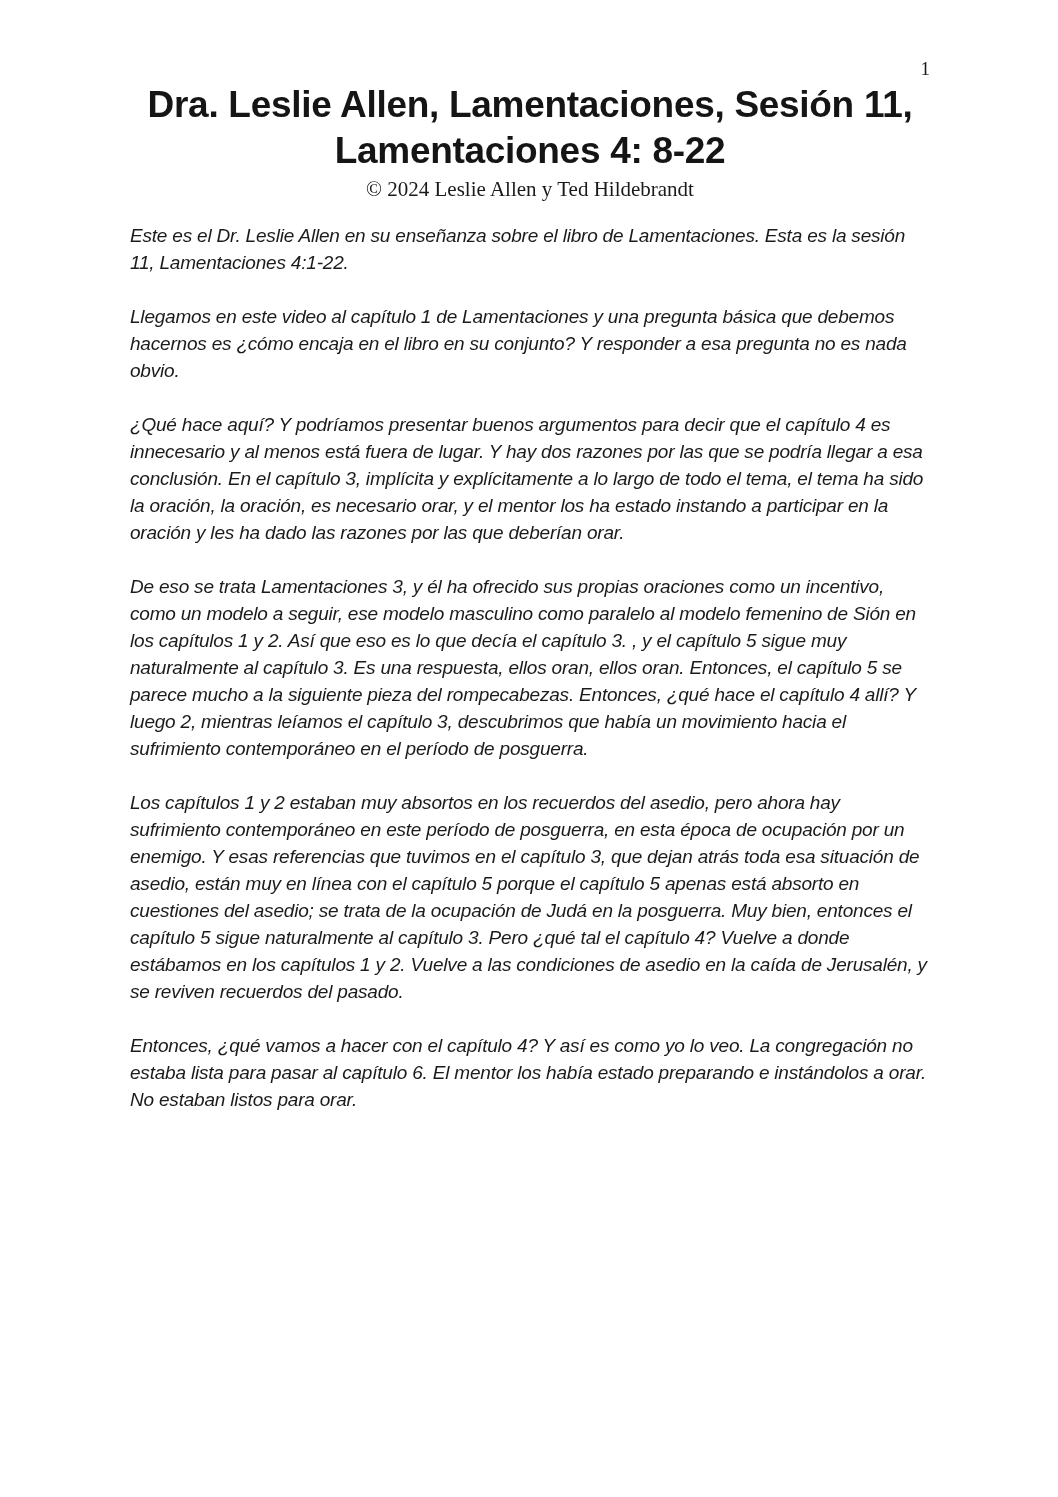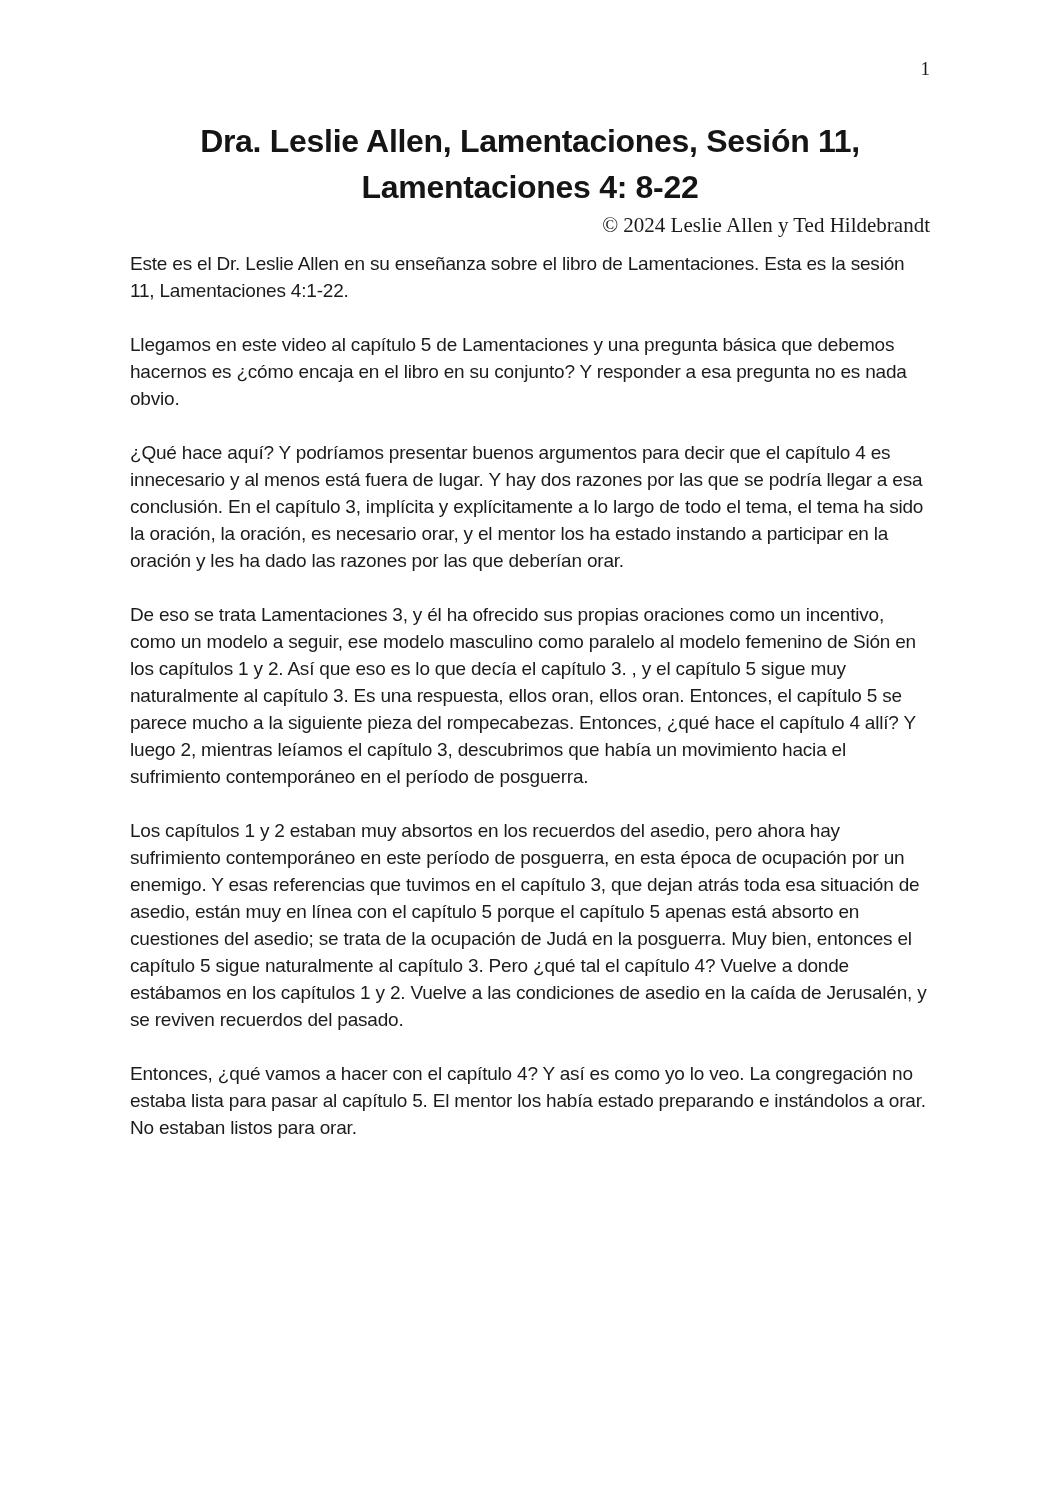--- a/index.html
+++ b/index.html
@@ -24,39 +24,40 @@
     font-size: 19px;
     color: #1a1a1a;
   }
   .content {
     position: absolute;
     top: 0;
     left: 130px;
     width: 800px;
   }
   .doc-title {
-    margin: 118px 0 0 0;
+    margin: 82px 0 0 0;
     text-align: center;
     font-family: "Liberation Sans", sans-serif;
     font-weight: bold;
-    font-size: 32px;
+    font-size: 37px;
     line-height: 46px;
     letter-spacing: -0.3px;
     color: #151515;
   }
   .copyright {
     margin: 2px 0 0 0;
-    text-align: right;
+    text-align: center;
     font-family: "Liberation Serif", serif;
     font-size: 21px;
     line-height: 26px;
     color: #1a1a1a;
   }
   .body-text {
-    margin-top: 12px;
+    margin-top: 20px;
+    font-style: italic;
   }
   .body-text p {
     margin: 0 0 27px 0;
     font-family: "Liberation Sans", sans-serif;
     font-size: 19px;
     line-height: 27px;
     letter-spacing: -0.2px;
     color: #1b1b1b;
     text-align: left;
   }
@@ -72,21 +73,21 @@
 
     <h1 class="doc-title">
       <span>Dra. Leslie Allen, Lamentaciones, Sesión 11,</span><br>
       <span>Lamentaciones 4: 8-22</span>
     </h1>
 
     <div class="copyright">© 2024 Leslie Allen y Ted Hildebrandt</div>
 
     <div class="body-text">
       <p>Este es el Dr. Leslie Allen en su enseñanza sobre el libro de Lamentaciones. Esta es la sesión 11, Lamentaciones 4:1-22.</p>
-      <p>Llegamos en este video al capítulo 5 de Lamentaciones y una pregunta básica que debemos hacernos es ¿cómo encaja en el libro en su conjunto? Y responder a esa pregunta no es nada obvio.</p>
+      <p>Llegamos en este video al capítulo 1 de Lamentaciones y una pregunta básica que debemos hacernos es ¿cómo encaja en el libro en su conjunto? Y responder a esa pregunta no es nada obvio.</p>
       <p>¿Qué hace aquí? Y podríamos presentar buenos argumentos para decir que el capítulo 4 es innecesario y al menos está fuera de lugar. Y hay dos razones por las que se podría llegar a esa conclusión. En el capítulo 3, implícita y explícitamente a lo largo de todo el tema, el tema ha sido la oración, la oración, es necesario orar, y el mentor los ha estado instando a participar en la oración y les ha dado las razones por las que deberían orar.</p>
       <p>De eso se trata Lamentaciones 3, y él ha ofrecido sus propias oraciones como un incentivo, como un modelo a seguir, ese modelo masculino como paralelo al modelo femenino de Sión en los capítulos 1 y 2. Así que eso es lo que decía el capítulo 3. , y el capítulo 5 sigue muy naturalmente al capítulo 3. Es una respuesta, ellos oran, ellos oran. Entonces, el capítulo 5 se parece mucho a la siguiente pieza del rompecabezas. Entonces, ¿qué hace el capítulo 4 allí? Y luego 2, mientras leíamos el capítulo 3, descubrimos que había un movimiento hacia el sufrimiento contemporáneo en el período de posguerra.</p>
       <p>Los capítulos 1 y 2 estaban muy absortos en los recuerdos del asedio, pero ahora hay sufrimiento contemporáneo en este período de posguerra, en esta época de ocupación por un enemigo. Y esas referencias que tuvimos en el capítulo 3, que dejan atrás toda esa situación de asedio, están muy en línea con el capítulo 5 porque el capítulo 5 apenas está absorto en cuestiones del asedio; se trata de la ocupación de Judá en la posguerra. Muy bien, entonces el capítulo 5 sigue naturalmente al capítulo 3. Pero ¿qué tal el capítulo 4? Vuelve a donde estábamos en los capítulos 1 y 2. Vuelve a las condiciones de asedio en la caída de Jerusalén, y se reviven recuerdos del pasado.</p>
-      <p>Entonces, ¿qué vamos a hacer con el capítulo 4? Y así es como yo lo veo. La congregación no estaba lista para pasar al capítulo 5. El mentor los había estado preparando e instándolos a orar. No estaban listos para orar.</p>
+      <p>Entonces, ¿qué vamos a hacer con el capítulo 4? Y así es como yo lo veo. La congregación no estaba lista para pasar al capítulo 6. El mentor los había estado preparando e instándolos a orar. No estaban listos para orar.</p>
     </div>
 
   </div>
 </div>
 
 </body></html>

